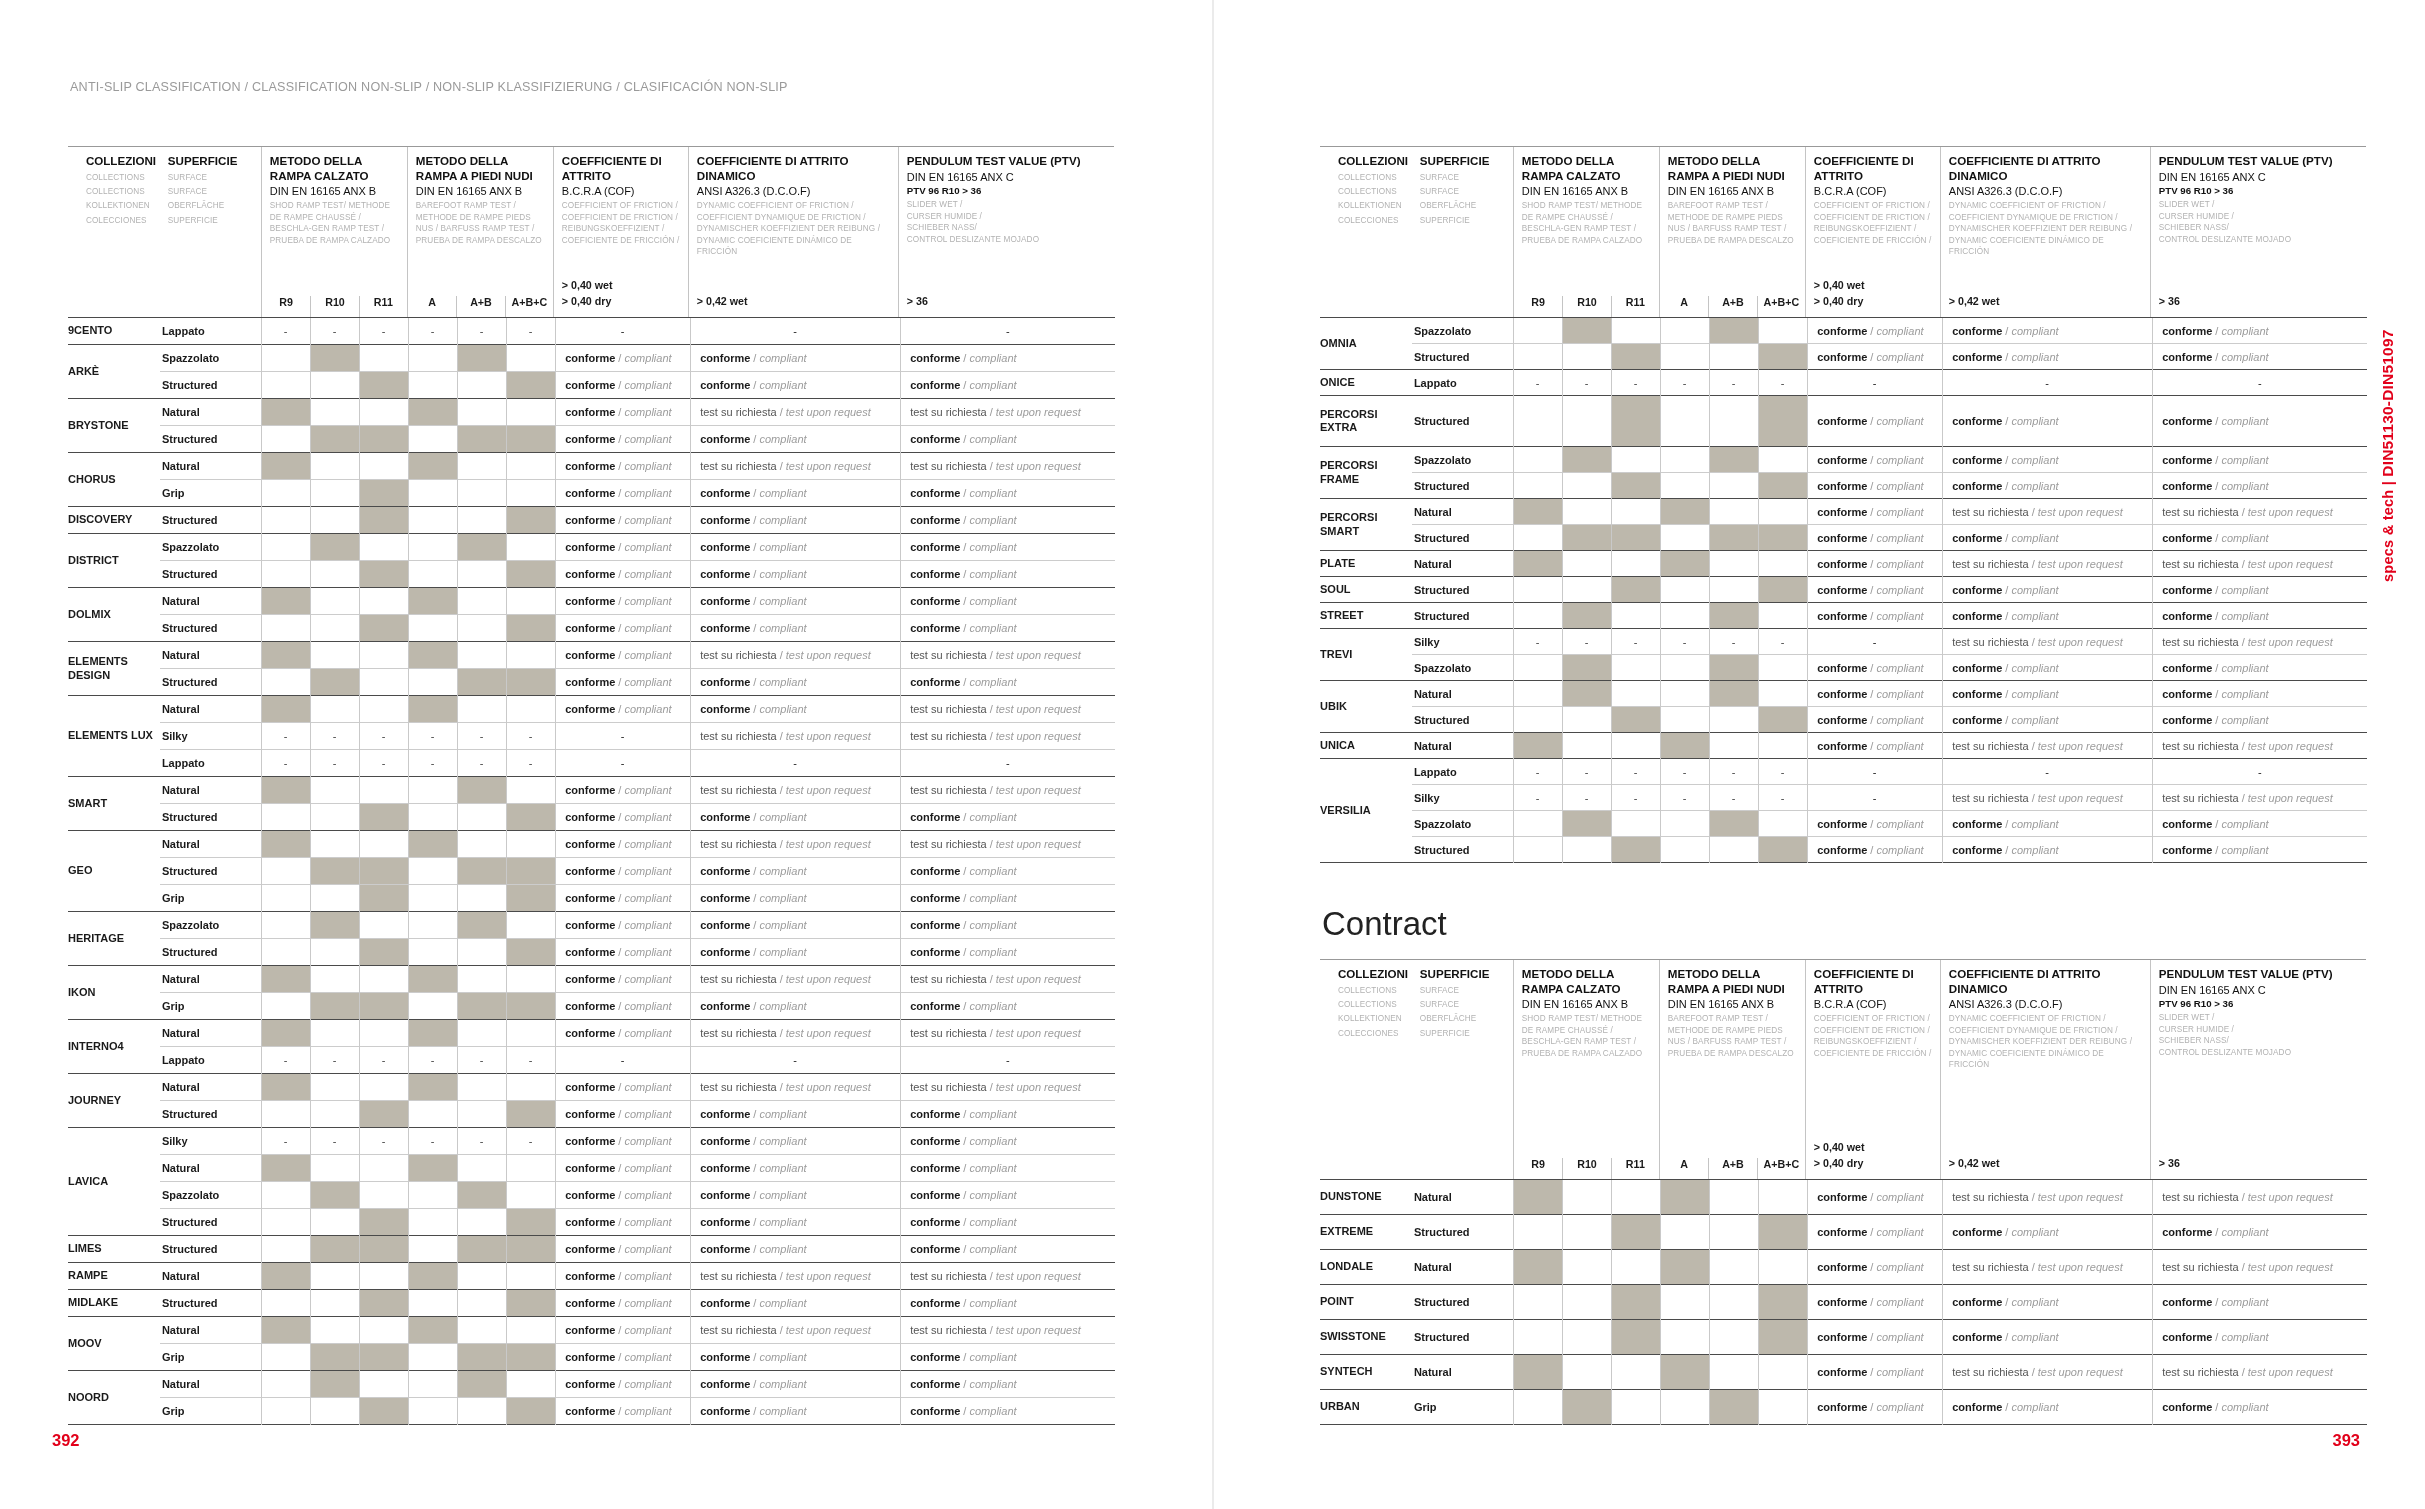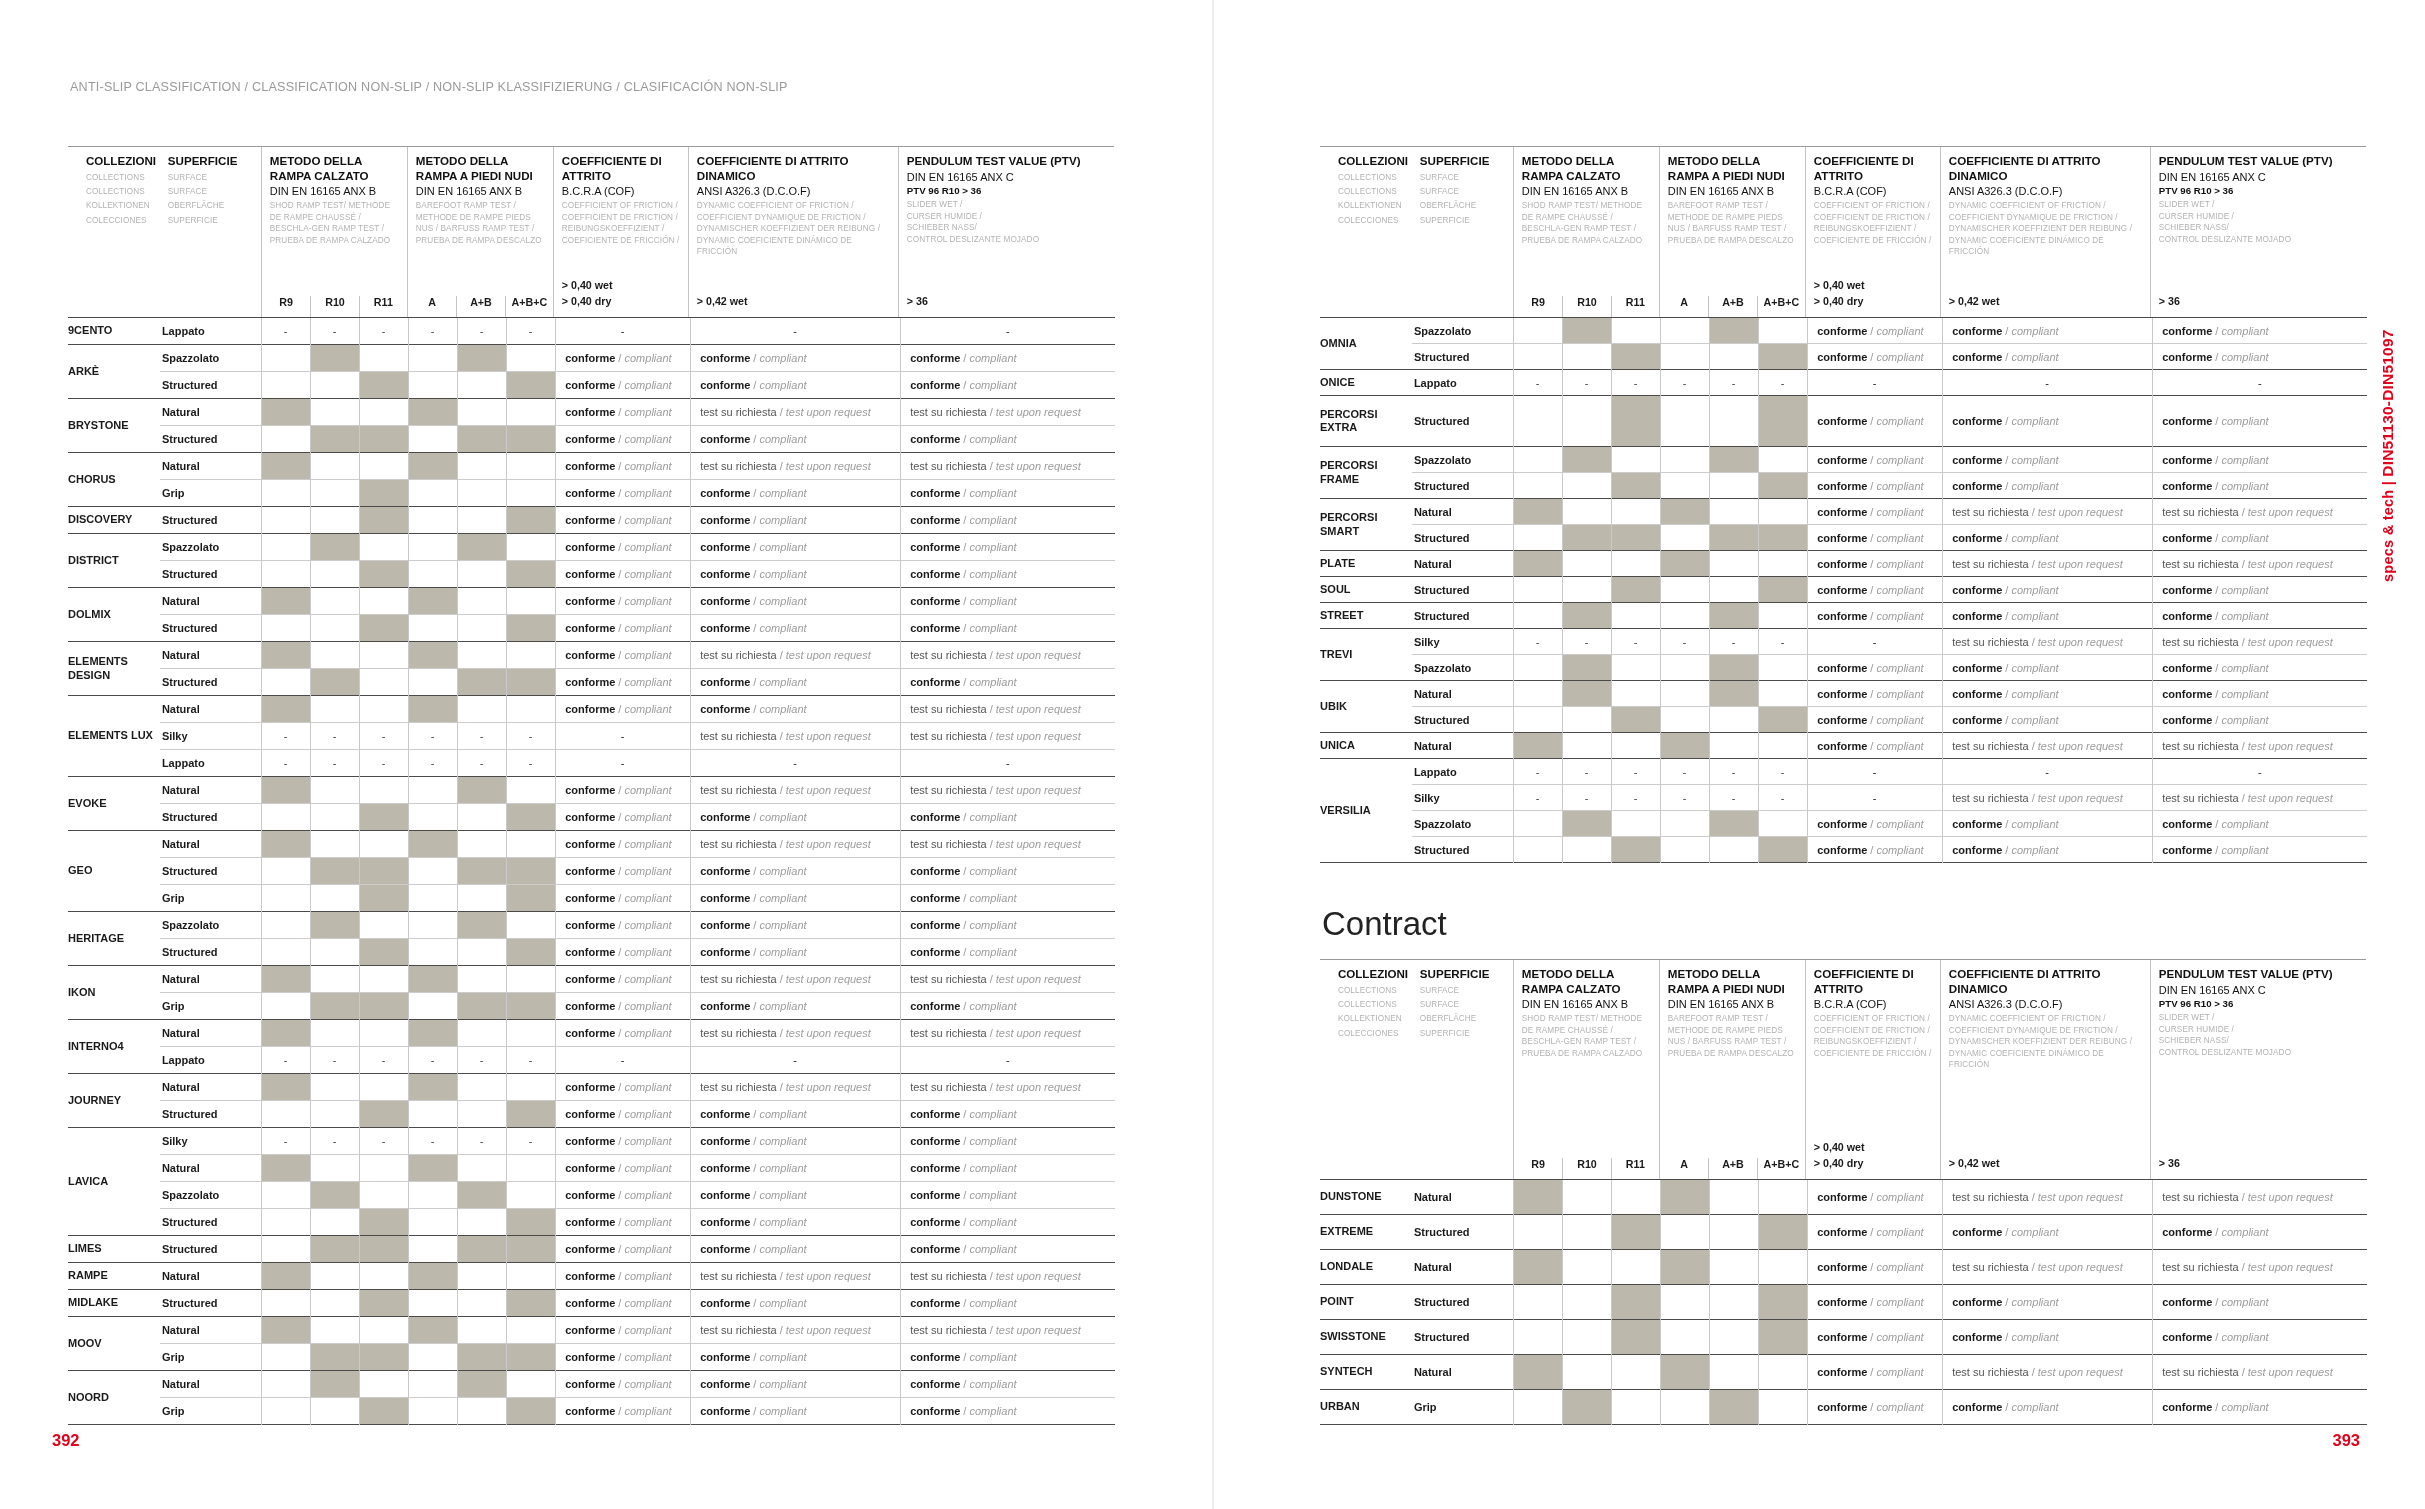--- a/index.html
+++ b/index.html
@@ -369,21 +369,21 @@
             <td class="mc">-</td>
             <td class="mc">-</td>
             <td class="mc">-</td>
             <td class="mc">-</td>
             <td class="mc">-</td>
             <td class="vc dash">-</td>
             <td class="vc dash">-</td>
             <td class="vc dash">-</td>
           </tr>
           <tr class="gs">
-            <td class="cc" rowspan="2">EVOKE</td>
+            <td class="cc" rowspan="2">SMART</td>
             <td class="sc">Natural</td>
             <td class="mc mark"></td>
             <td class="mc"></td>
             <td class="mc"></td>
             <td class="mc"></td>
             <td class="mc mark"></td>
             <td class="mc"></td>
             <td class="vc"><span class="v-main">conforme</span><span class="v-sep"> / </span><span class="v-alt">compliant</span></td>
             <td class="vc"><span class="v-test">test su richiesta</span><span class="v-sep"> / </span><span class="v-alt">test upon request</span></td>
             <td class="vc"><span class="v-test">test su richiesta</span><span class="v-sep"> / </span><span class="v-alt">test upon request</span></td>

